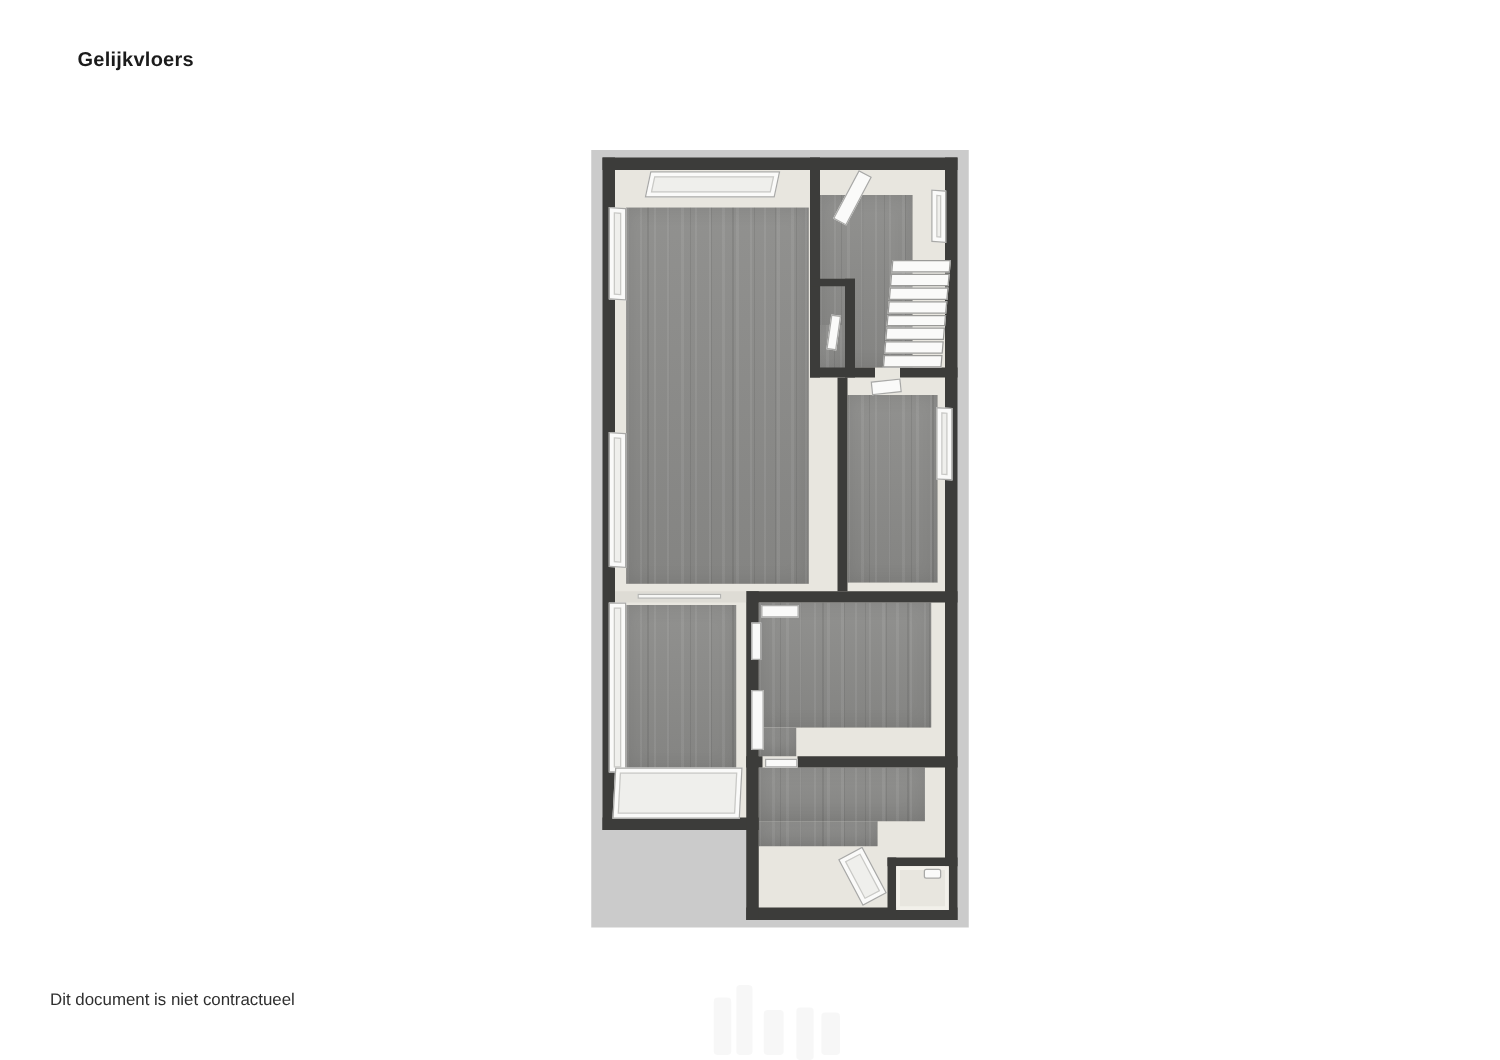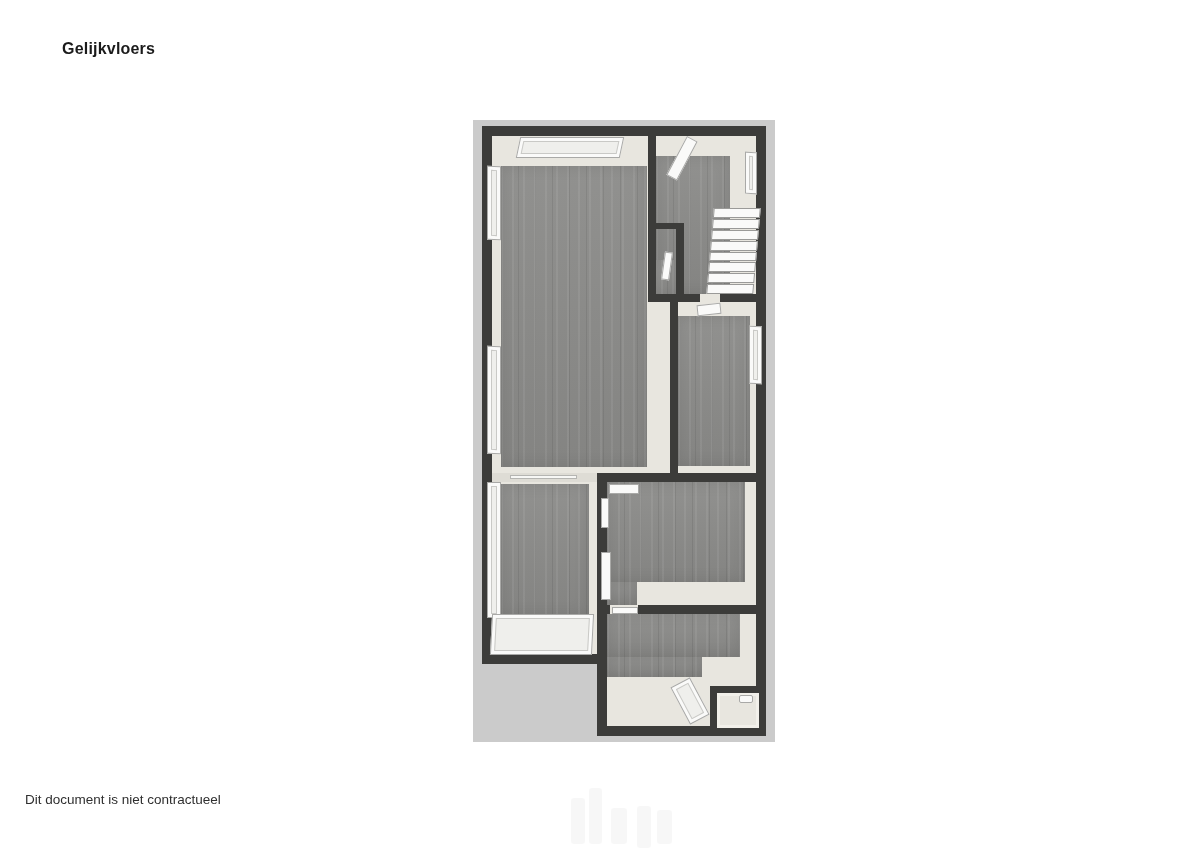--- a/index.html
+++ b/index.html
@@ -15,21 +15,21 @@
     background:#ffffff;
     font-family:"Liberation Sans", sans-serif;
     position:relative;
     overflow:hidden;
   }
   .page-title{
     position:absolute;left:62px;top:40px;
     font-size:16px;font-weight:700;color:#1b1b1b;letter-spacing:.2px;
   }
   .disclaimer{
-    position:absolute;left:25px;top:792px;
+    position:absolute;left:40px;top:792px;
     font-size:13.5px;font-weight:400;color:#2f2f2f;
   }
   .watermark{
     position:absolute;left:553px;top:786px;width:140px;height:62px;
     overflow:hidden;opacity:.55;
   }
   .watermark .blob{position:absolute;background:#f2f2f2;border-radius:3px;}
   .wb1{left:18px;top:12px;width:14px;height:46px;}
   .wb2{left:36px;top:2px;width:13px;height:56px;}
   .wb3{left:58px;top:22px;width:16px;height:36px;border-radius:8px;}

